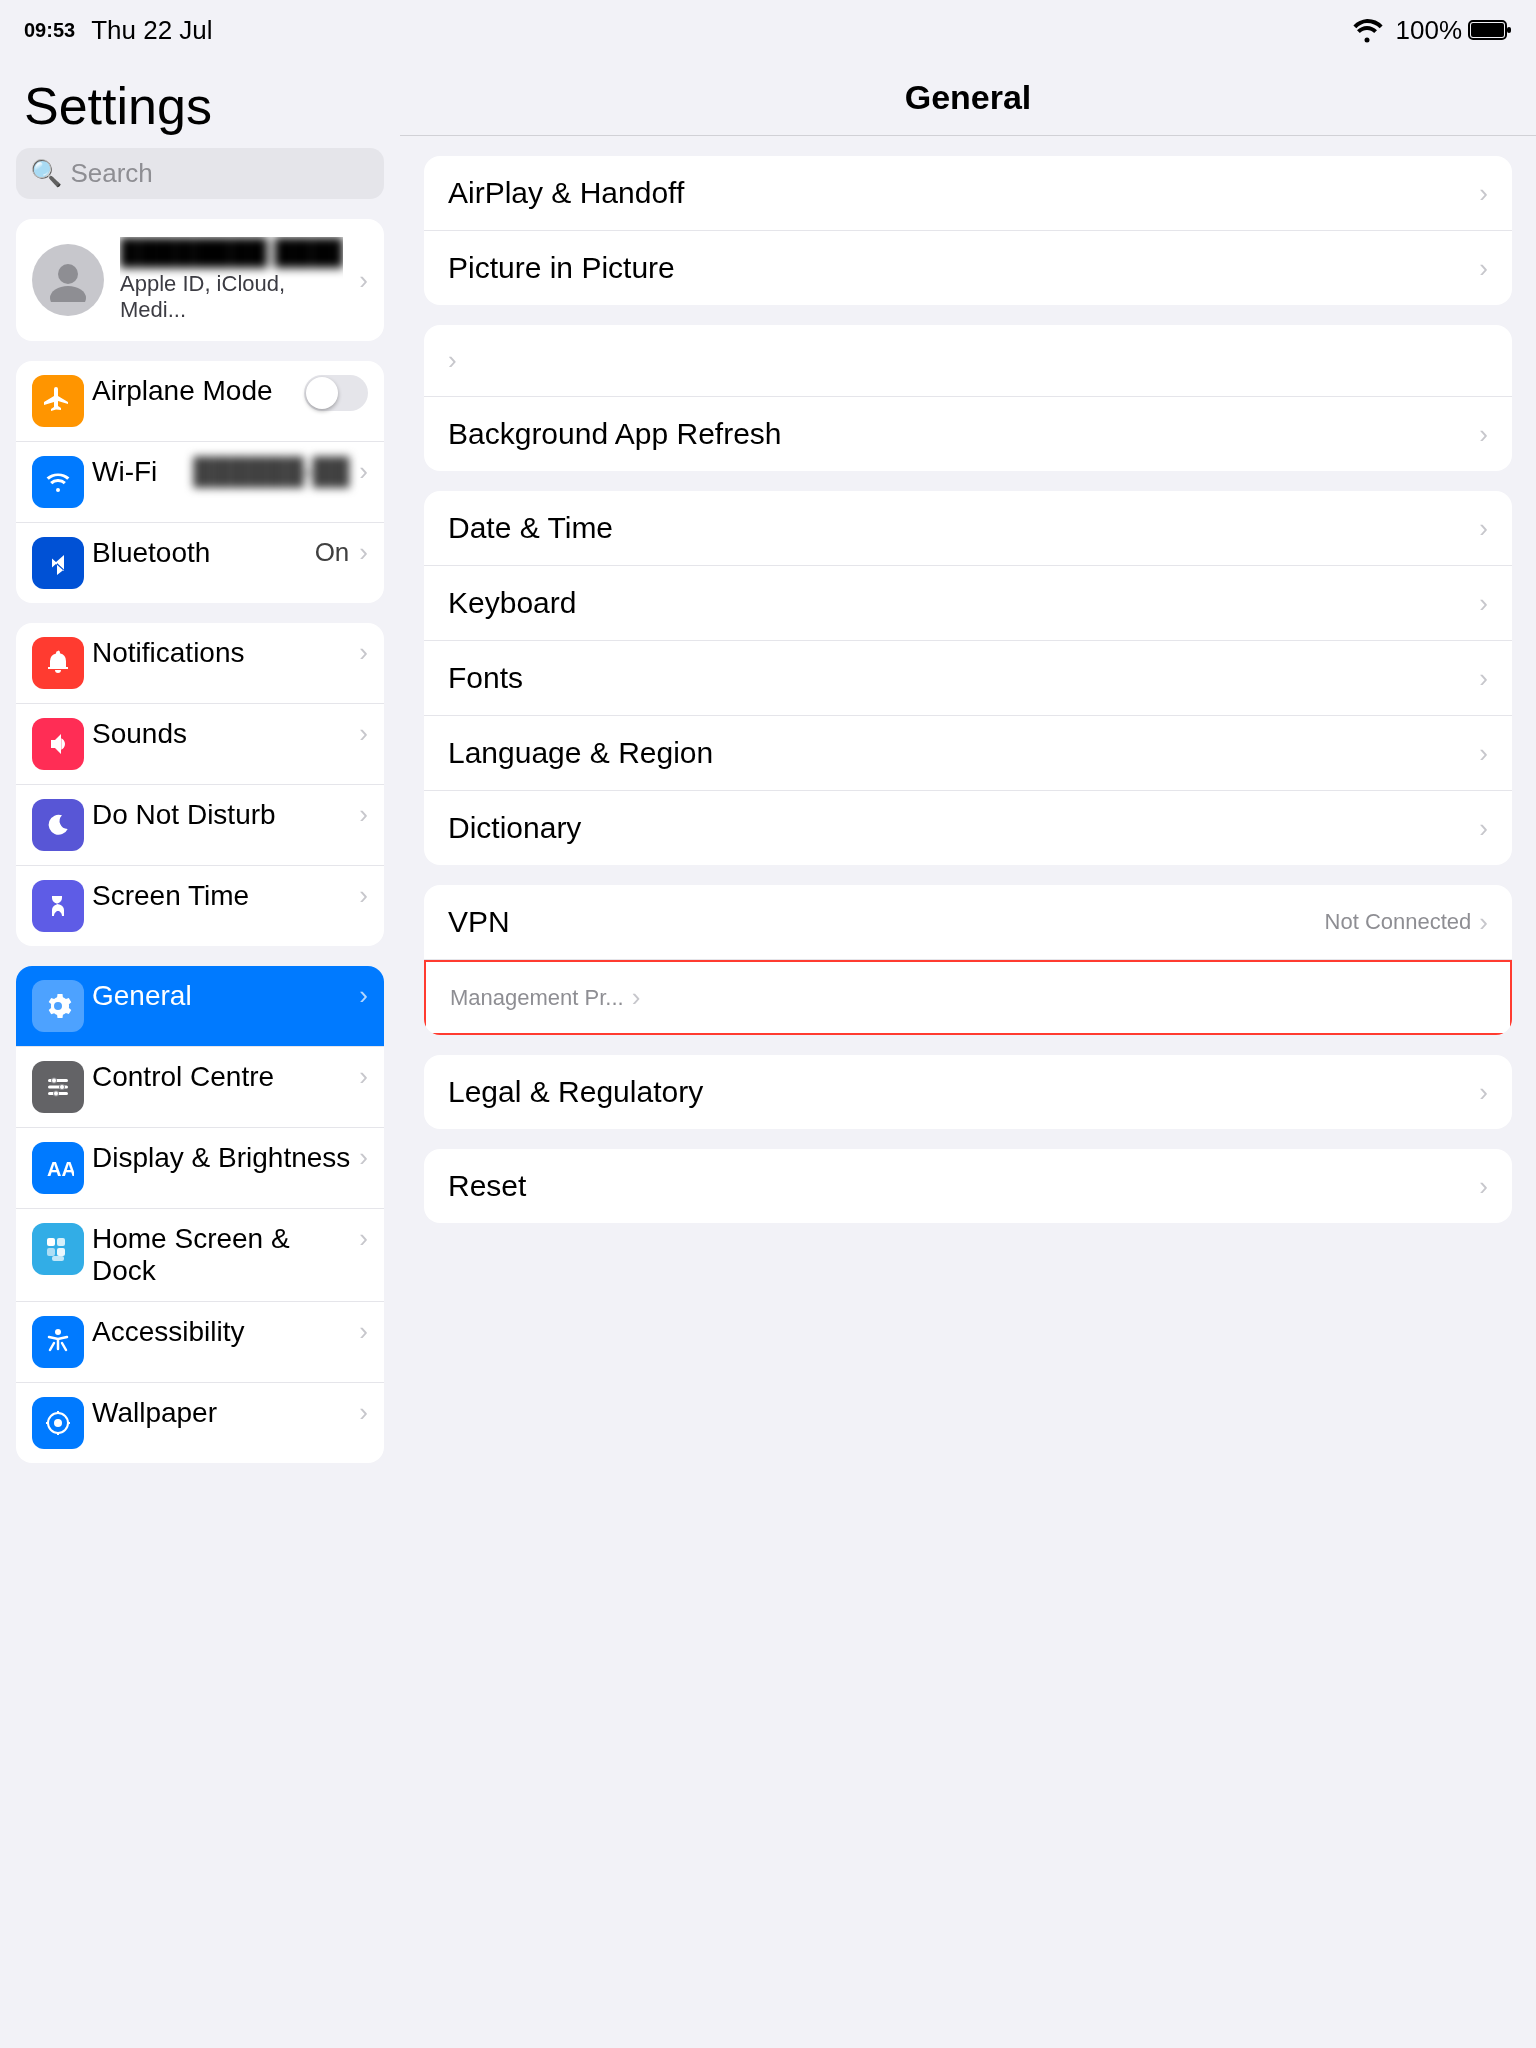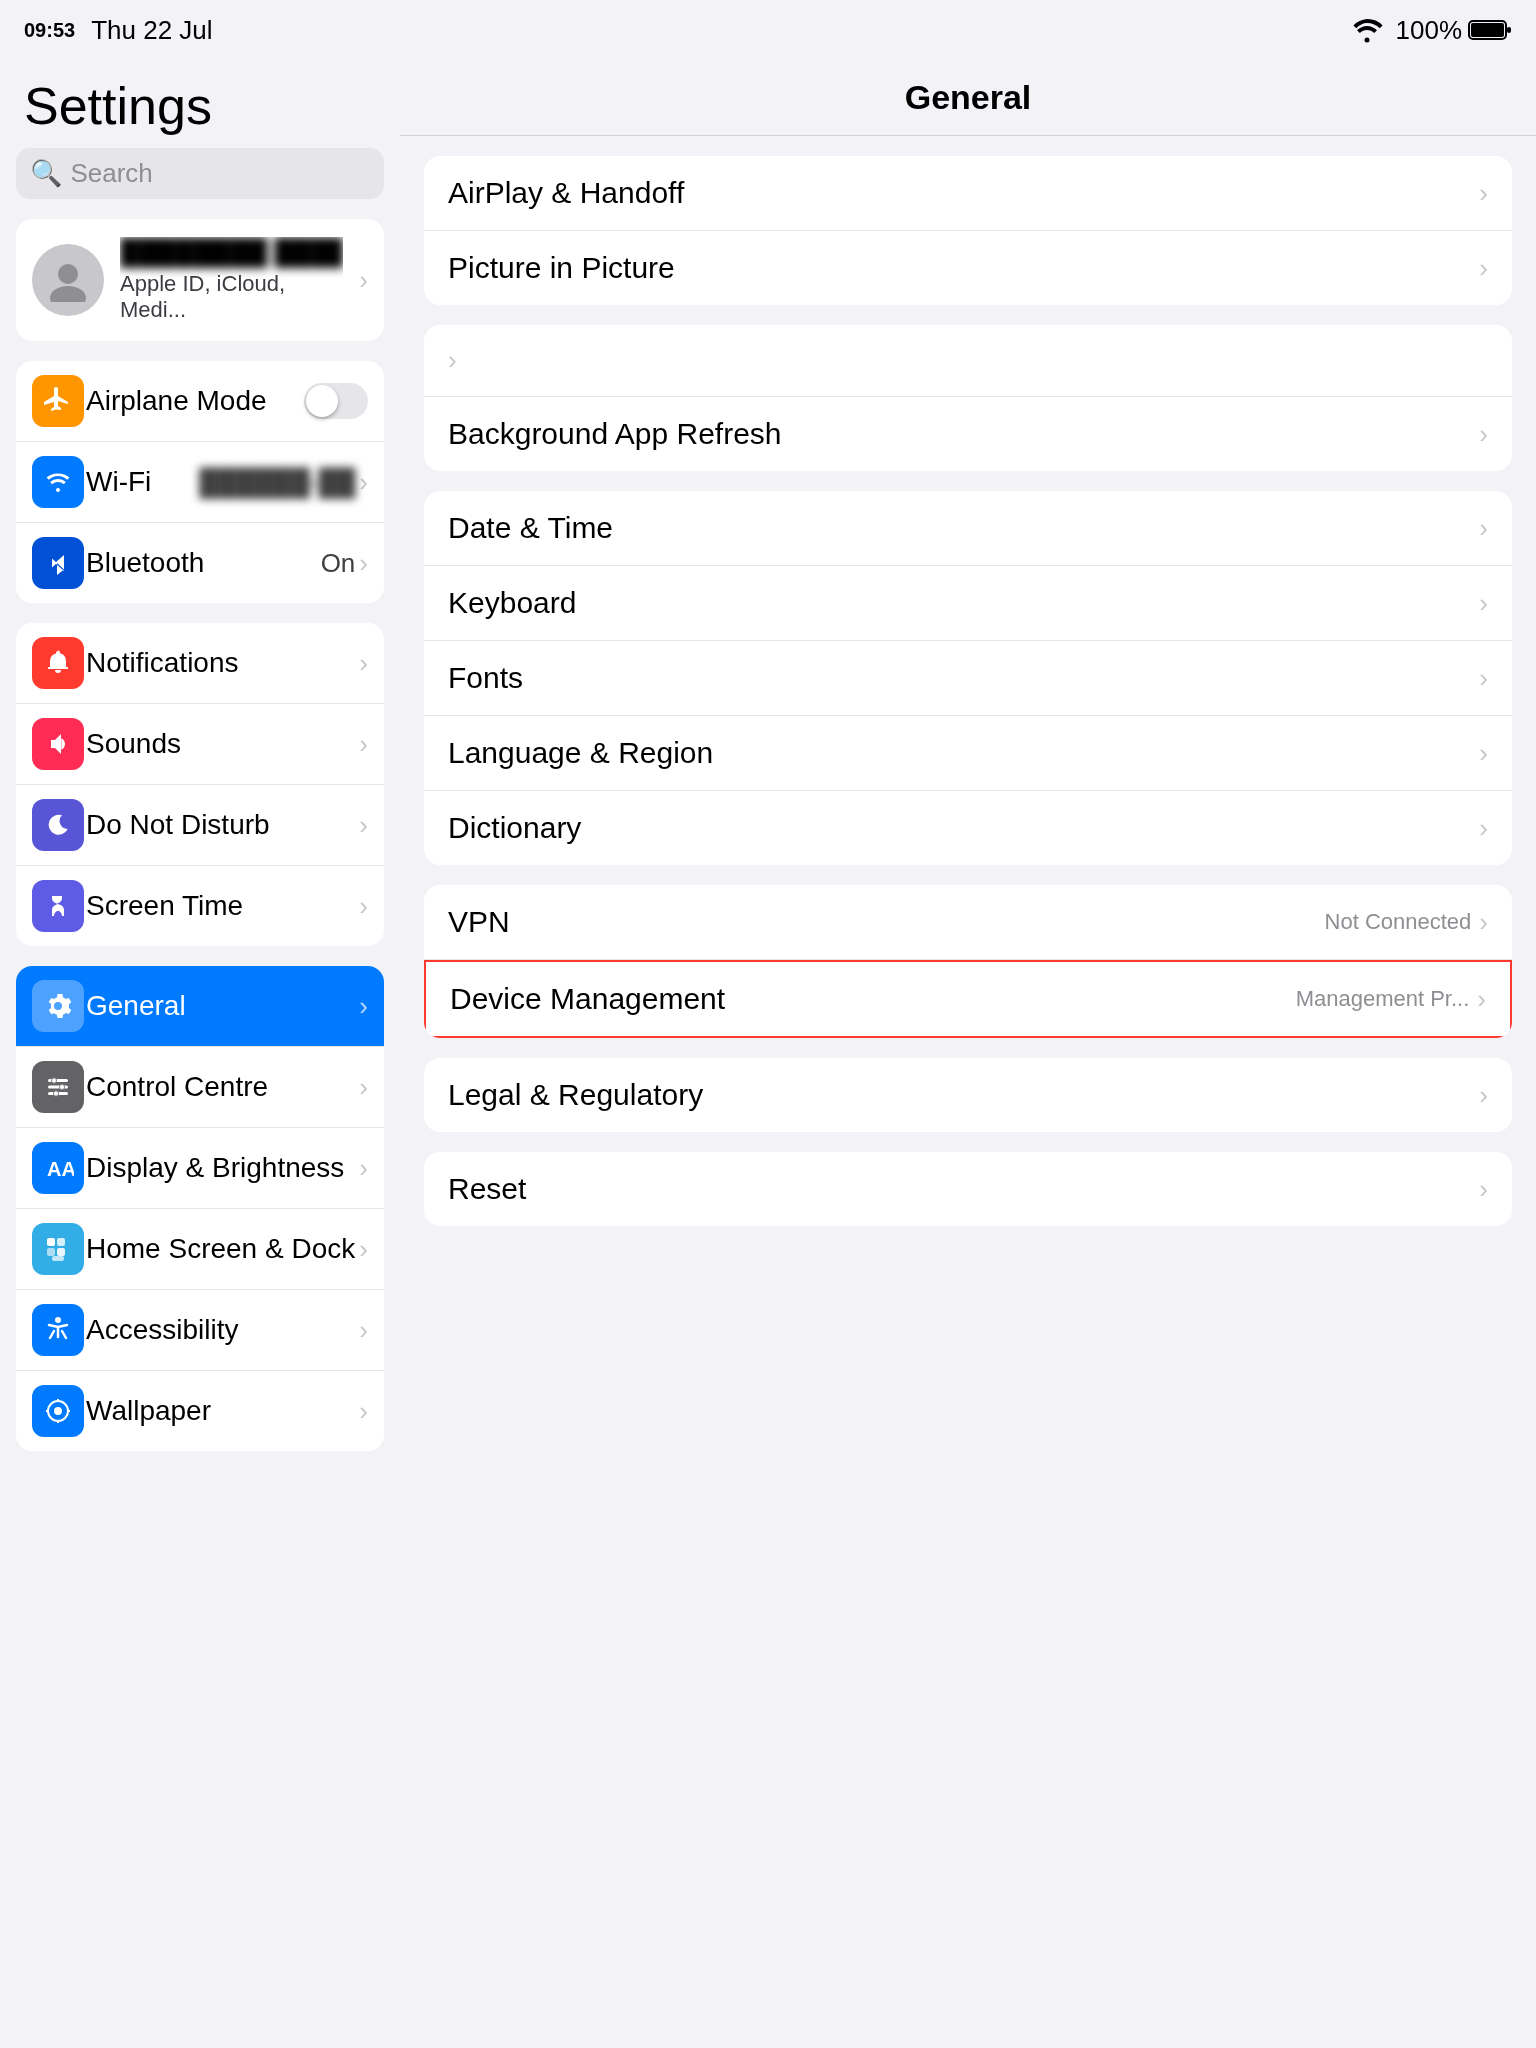--- a/index.html
+++ b/index.html
@@ -125,24 +125,23 @@
 
     
     .settings-group {
       margin: 0 16px 20px 16px;
       background: #fff;
       border-radius: 16px;
       overflow: hidden;
     }
     .settings-item {
       display: flex;
-      align-items: center;
       padding: 14px 16px;
       border-bottom: 1px solid #e5e5ea;
-      gap: 2px;
+      gap: 8px;
       cursor: pointer;
     }
     .settings-item:last-child { border-bottom: none; }
     .settings-item-icon {
       width: 52px;
       height: 52px;
       border-radius: 12px;
       display: flex;
       align-items: center;
       justify-content: center;
@@ -545,21 +544,20 @@
         </div>
       </div>
 
       <div class="detail-group">
         <div class="detail-item">
           <span class="detail-item-label">VPN</span>
           <span class="detail-item-vpn-value">Not Connected</span>
           <span class="detail-chevron">›</span>
         </div>
         <div class="detail-item highlighted" style="border: 2.5px solid #ff3b30; border-radius: 0;">
-          <span class="detail-item-label">Device Management</span>
           <span class="detail-item-vpn-value">Management Pr...</span>
           <span class="detail-chevron">›</span>
         </div>
       </div>
 
       <div class="detail-group">
         <div class="detail-item">
           <span class="detail-item-label">Legal &amp; Regulatory</span>
           <span class="detail-chevron">›</span>
         </div>

